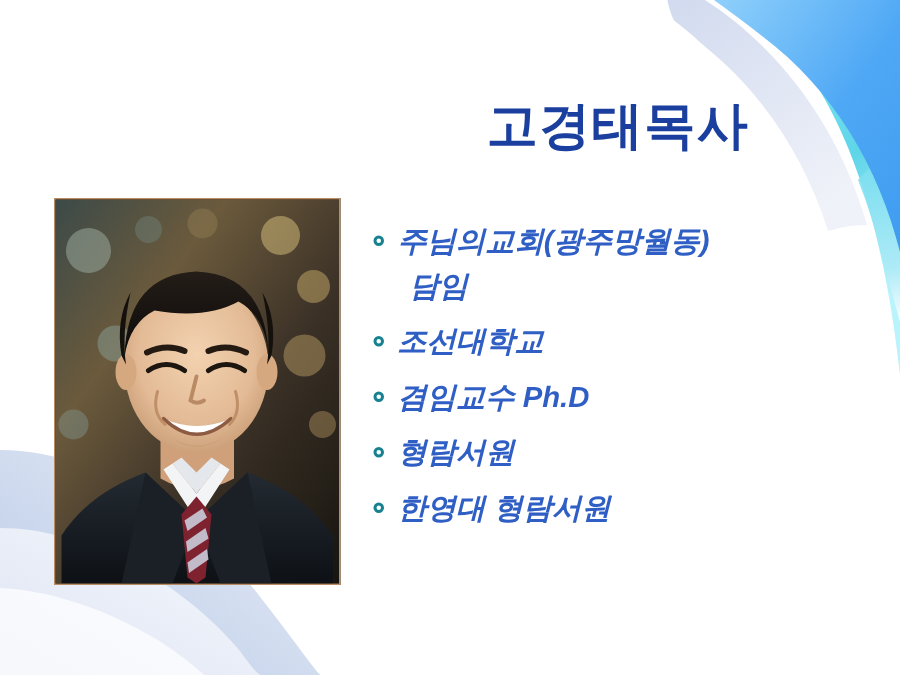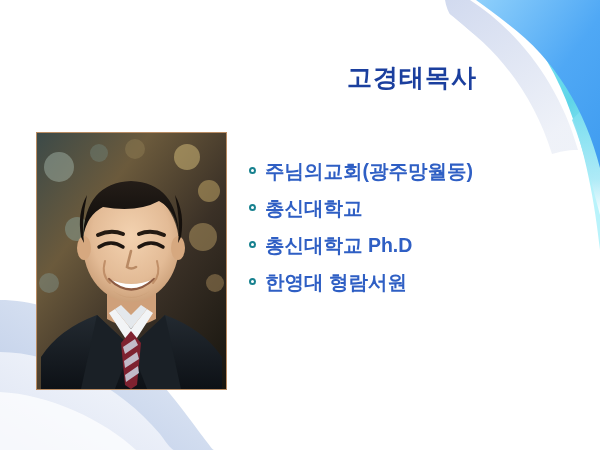--- a/index.html
+++ b/index.html
@@ -24,21 +24,21 @@
     pointer-events: none;
   }
 
   
   #slide-title {
     position: absolute;
     left: 262px;
     top: 61px;
     width: 300px;
     text-align: center;
-    font-size: 25px;
+    font-size: 34px;
     font-weight: bold;
     letter-spacing: 1px;
     color: #1b3f9e;
     text-shadow: 0 1px 0 rgba(255,255,255,0.7);
     white-space: nowrap;
   }
 
   
   #portrait-photo {
     position: absolute;
@@ -50,25 +50,26 @@
     box-sizing: border-box;
     overflow: hidden;
     background: #14120f;
   }
   #portrait-photo svg { display: block; }
 
   
   #bullet-list {
     position: absolute;
     left: 248px;
-    top: 156px;
+    top: 146px;
     width: 345px;
     list-style: none;
     margin: 0;
     padding: 0;
+    font-style: italic;
   }
   #bullet-list li {
     position: relative;
     padding-left: 17px;
     margin-bottom: 7px;
     font-size: 19.5px;
     font-weight: bold;
     line-height: 30px;
     color: #2f5fc4;
     text-shadow: 0 1px 0 rgba(255,255,255,0.55);
@@ -220,28 +221,33 @@
       <path d="M120,128 Q124,142 116,150" stroke="#c08f68" stroke-width="2" fill="none" stroke-linecap="round"></path>
 
       <path d="M76,158 Q94,172 113,158 Q94,170 76,158 Z" fill="#c89a72" opacity="0.5"></path>
     </svg>
   </div>
 
   <ul id="bullet-list">
     <li>
       <span class="ring"></span>
       <span class="txt">주님의교회(광주망월동)</span>
-    </li>
-    <li>
-      <span class="ring"></span>
-      <span class="txt">총신대학교</span>
-    </li>
-    <li>
-      <span class="ring"></span>
-      <span class="txt">총신대학교 Ph.D</span>
+      <span class="cont">담임</span>
+    </li>
+    <li>
+      <span class="ring"></span>
+      <span class="txt">조선대학교</span>
+    </li>
+    <li>
+      <span class="ring"></span>
+      <span class="txt">겸임교수 Ph.D</span>
+    </li>
+    <li>
+      <span class="ring"></span>
+      <span class="txt">형람서원</span>
     </li>
     <li>
       <span class="ring"></span>
       <span class="txt">한영대 형람서원</span>
     </li>
   </ul>
 
 </div>
 
 </body></html>

